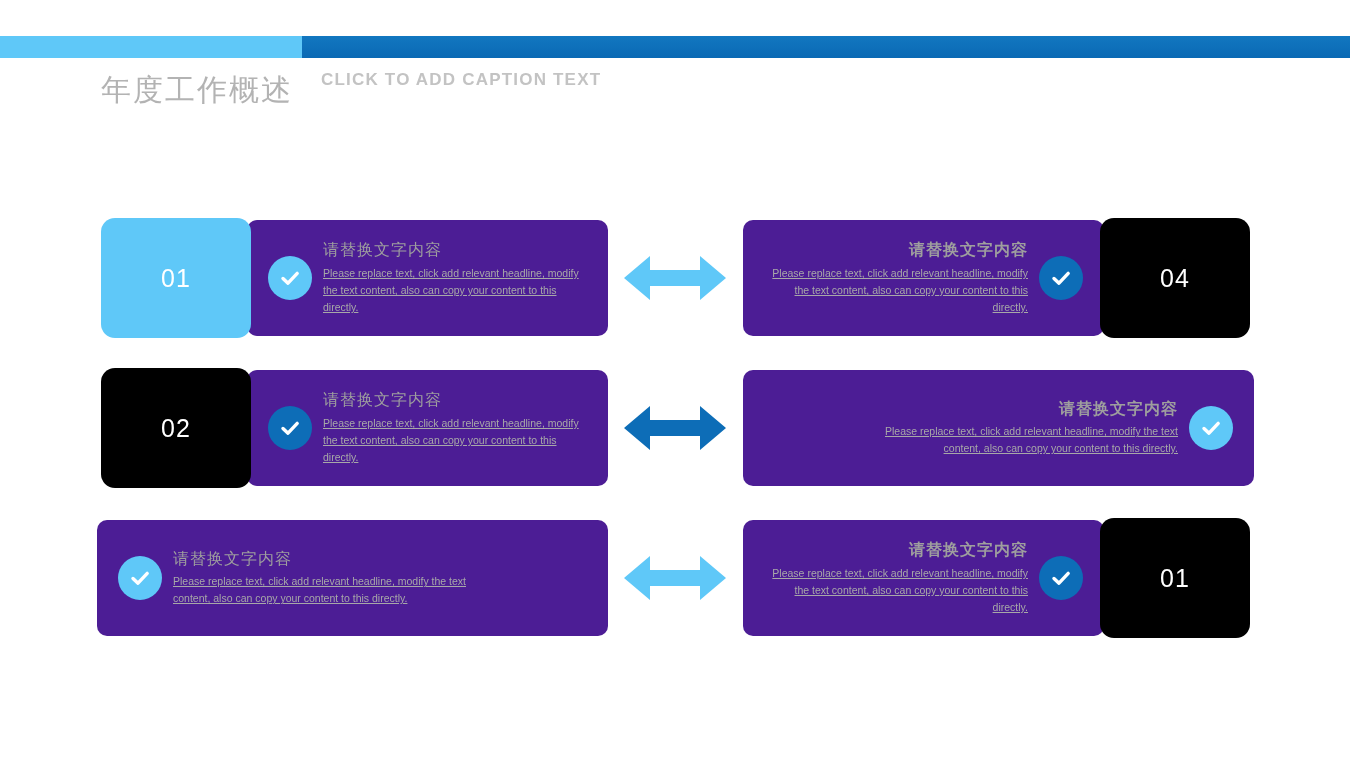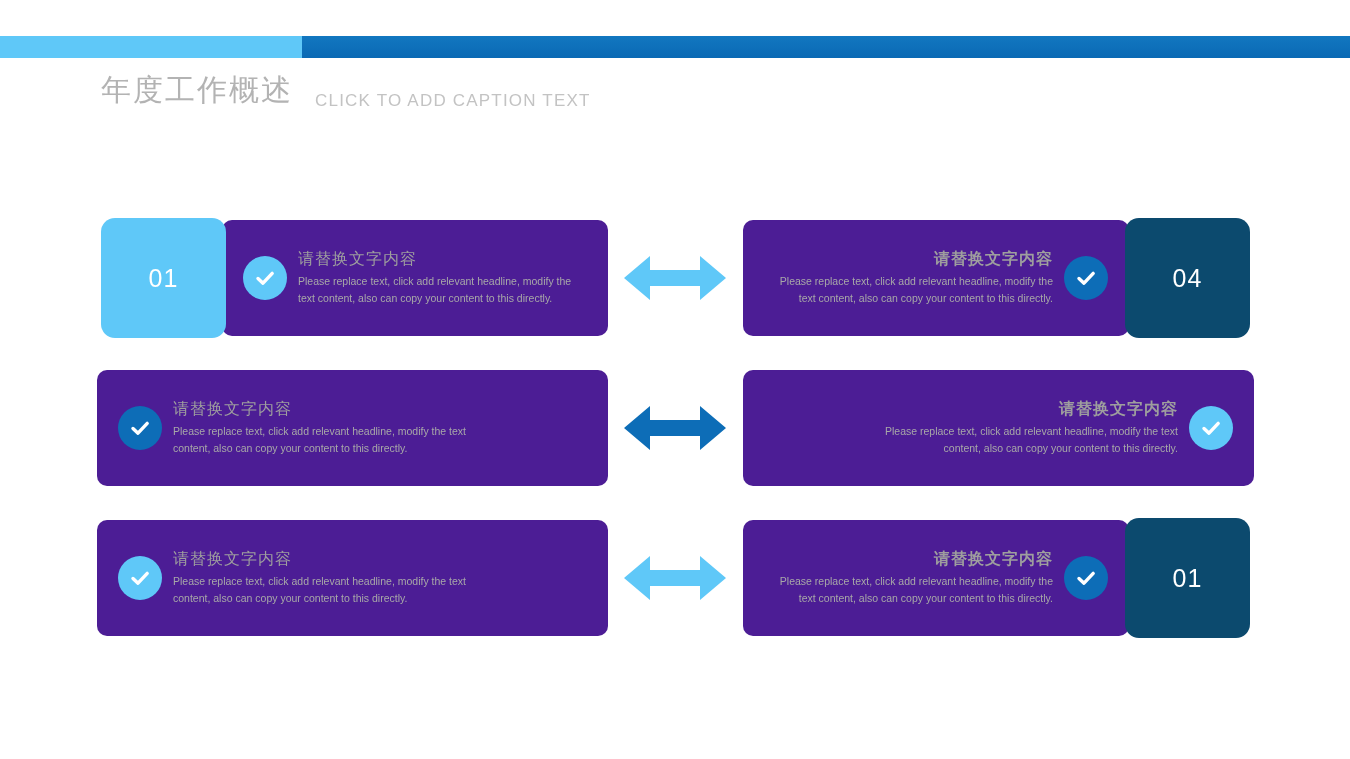--- a/index.html
+++ b/index.html
@@ -34,35 +34,35 @@
     height: 100%;
     background: linear-gradient(to bottom, #1277c0 0%, #0A69B4 100%);
   }
 
   
   .title-row {
     position: absolute;
     top: 70px;
     left: 101px;
     display: flex;
-    align-items: flex-end;
-    gap: 22px;
+    align-items: flex-start;
+    gap: 28px;
   }
   .title-cn {
     font-size: 30px;
     color: #b3b3b3;
     letter-spacing: 2px;
     font-weight: 400;
     white-space: nowrap;
   }
   .title-en {
     font-size: 17px;
     color: #c3c3c3;
     letter-spacing: 1.2px;
-    font-weight: 400;
+    font-weight: 700;
     white-space: nowrap;
   }
 
   
   .rows {
     position: absolute;
     top: 218px;
     left: 0;
     width: 1350px;
   }
@@ -80,34 +80,34 @@
     width: 507px;
     height: 120px;
     display: flex;
     align-items: center;
   }
   .half-left { margin-left: 101px; }
   .half-right { margin-left: 135px; }
 
   
   .numtile {
-    width: 125px;
+    width: 150px;
     height: 120px;
     border-radius: 14px;
     display: flex;
     align-items: center;
     justify-content: center;
     color: #ffffff;
     font-size: 25px;
     letter-spacing: 1px;
     z-index: 3;
     flex: 0 0 auto;
   }
   .numtile.light { background: #5FC8F8; }
-  .numtile.dark  { background: #0c4a6e; }
+  .numtile.dark  { background: #000000; }
 
   
   .card {
     background: #4c1d95;
     border-radius: 10px;
     height: 116px;
     position: relative;
     flex: 1 1 auto;
     display: flex;
     align-items: center;
@@ -153,20 +153,21 @@
     color: #9e9e9e;
     margin-bottom: 4px;
     letter-spacing: 1px;
     line-height: 1.3;
   }
   .half-right .txt-head { font-weight: bold; }
   .txt-body {
     font-size: 10.5px;
     color: #a8a8a8;
     line-height: 1.62;
+    text-decoration: underline;
   }
 
   
   .arrow {
     position: absolute;
     left: 50%;
     top: 50%;
     transform: translate(-50%, -50%);
     width: 102px;
     height: 50px;
@@ -225,20 +226,21 @@
         </div>
       </div>
       <div class="numtile dark">04</div>
     </div>
 
   </div>
 
   <div class="row">
 
     <div class="half half-left">
+      <div class="numtile dark">02</div>
       <div class="card">
         <div class="check dark">
           <svg width="24" height="24" viewBox="0 0 24 24" aria-hidden="true">
             <path d="M5 12.5 L10 17.2 L19.2 7.4" fill="none" stroke="#ffffff" stroke-width="3.4" stroke-linecap="round" stroke-linejoin="round"></path>
           </svg>
         </div>
         <div class="txt">
           <div class="txt-head">请替换文字内容</div>
           <div class="txt-body">Please replace text, click add relevant headline, modify the text content, also can copy your content to this directly.</div>
         </div>

